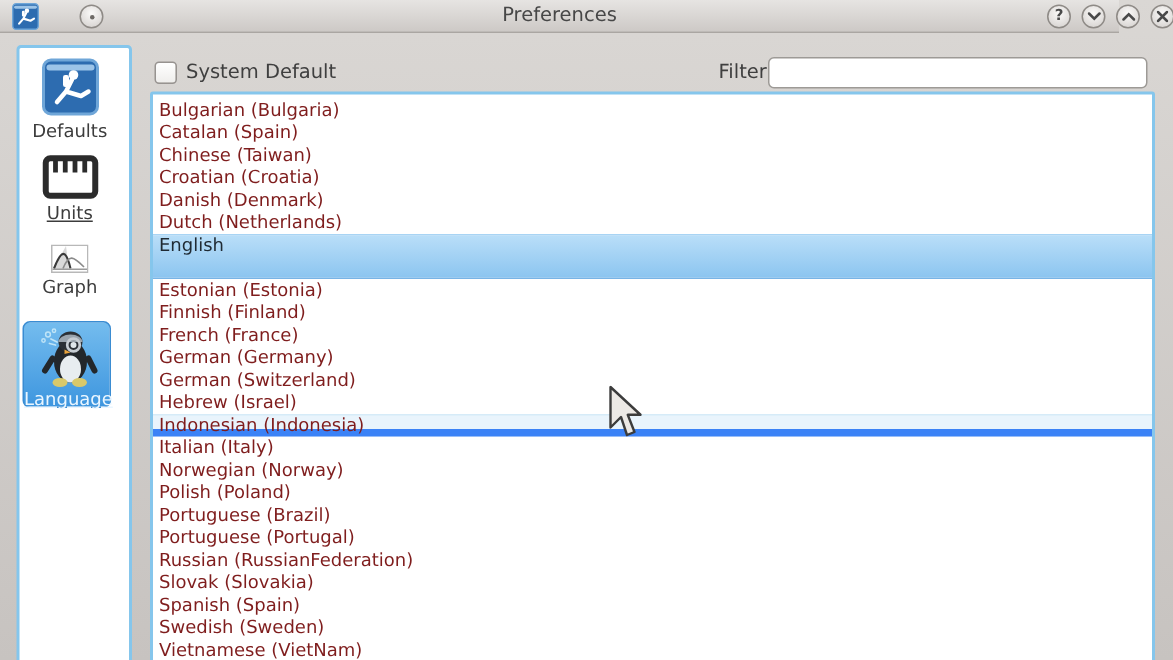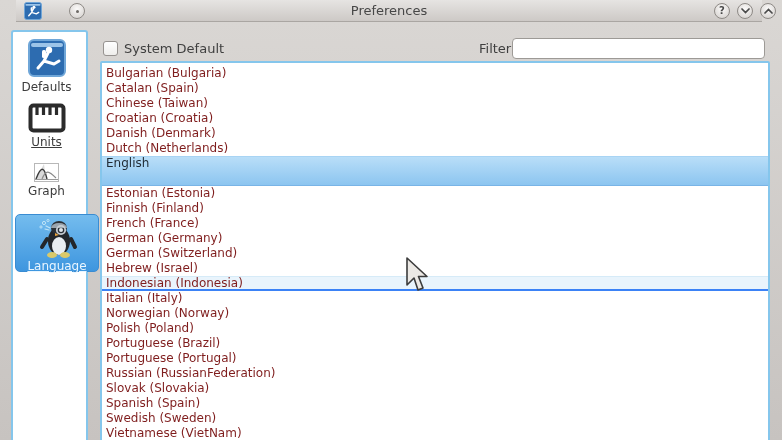--- a/index.html
+++ b/index.html
@@ -6,21 +6,21 @@
   html,body { width:782px; height:440px; overflow:hidden; }
   body {
     font-family:"DejaVu Sans", sans-serif;
     background:linear-gradient(#dad7d4, #c7c3c0);
     position:relative;
     color:#3c3c3c;
   }
 
   
   .titlebar {
-    position:absolute; left:16px; top:0; width:746px; height:22px;
+    position:absolute; left:0; top:0; width:746px; height:22px;
     background:linear-gradient(#e6e4e2, #cdc9c6);
     border-bottom:1px solid #aaa6a2;
   }
   .titlebar-title {
     position:absolute; left:0; right:0; top:3px; text-align:center;
     font-size:13px; color:#474747;
   }
   .app-icon { position:absolute; left:8px; top:2px; width:18px; height:18px; }
   .wm-btn {
     position:absolute; top:3px; width:16px; height:16px; border-radius:50%;
@@ -43,21 +43,21 @@
     background:#fff; border:2px solid #85c6ec; border-radius:3px;
   }
   .side-item { position:absolute; left:0; width:67px; text-align:center; cursor:default; }
   .side-icon { display:block; margin:0 auto; }
   .side-label { display:block; font-size:12px; color:#3c3c3c; margin-top:2px; }
 
   .item-defaults { top:6px; }
   .item-units    { top:71px;text-decoration:underline; }
   .item-graph    { top:131px; }
   .item-language {
-    top:182px; left:2px; width:84px; height:58px;
+    top:182px; left:2px; width:59px; height:58px;
     background:linear-gradient(#74bcee, #3e96df);
     border:1px solid #3a8cd2; border-radius:5px;
   }
   .item-language .side-icon { margin-top:2px; }
   .item-language .side-label {
     color:#eaf6ff; text-decoration:underline; margin-top:0;
   }
 
   
   .checkbox {
@@ -84,21 +84,21 @@
     height:15px; line-height:15px; font-size:12px; color:#7f1d1d;
     padding-left:4px; white-space:nowrap;
   }
   .lang-row.selected {
     background:linear-gradient(#b9def8, #8cc5f0);
     border-top:1px solid #a8d4f4; border-bottom:1px solid #79b4e6;
     height:30px; line-height:13px; color:#1f2a33;
   }
   .lang-row.hover {
     background:#e9f4fc;
-    border-top:1px solid #d6ebf8; border-bottom:2px solid #3b82f6;
+    border-top:1px solid #d6ebf8; border-bottom:5px solid #3b82f6;
     line-height:13px;
   }
 
   
   .cursor { position:absolute; left:404px; top:257px; pointer-events:none; }
 </style>
 </head>
 <body>
 
 <div class="titlebar">

